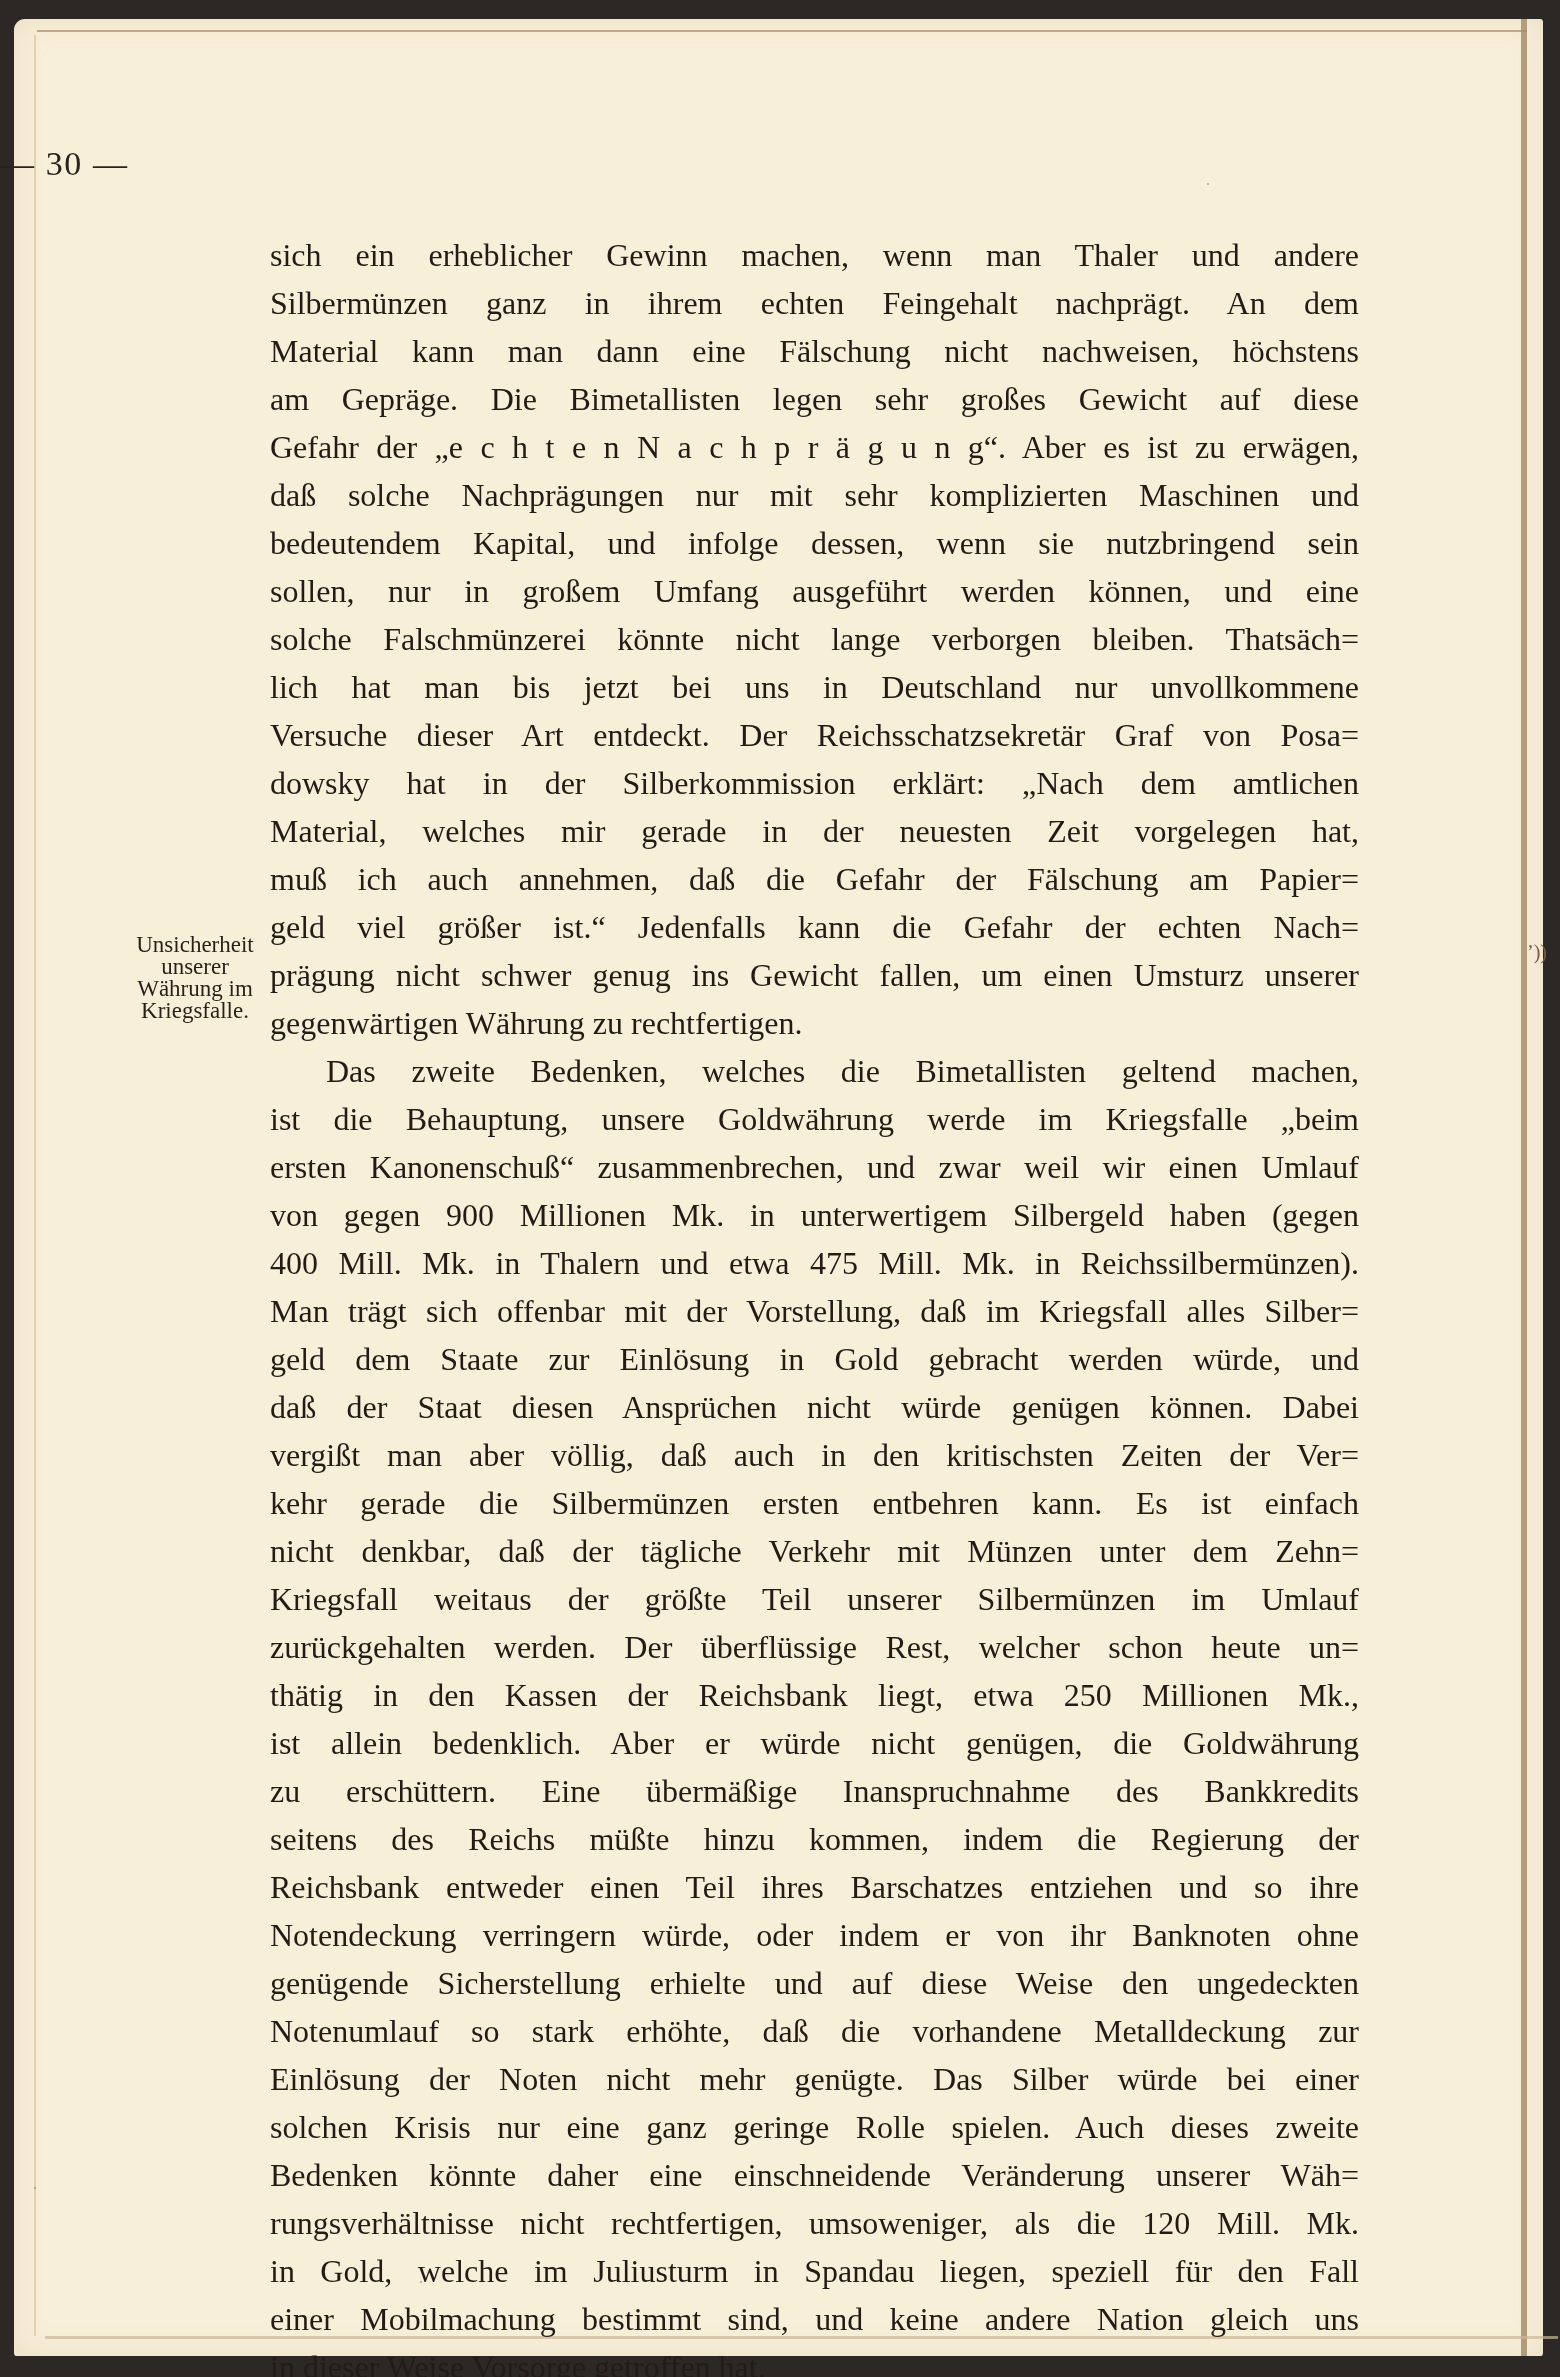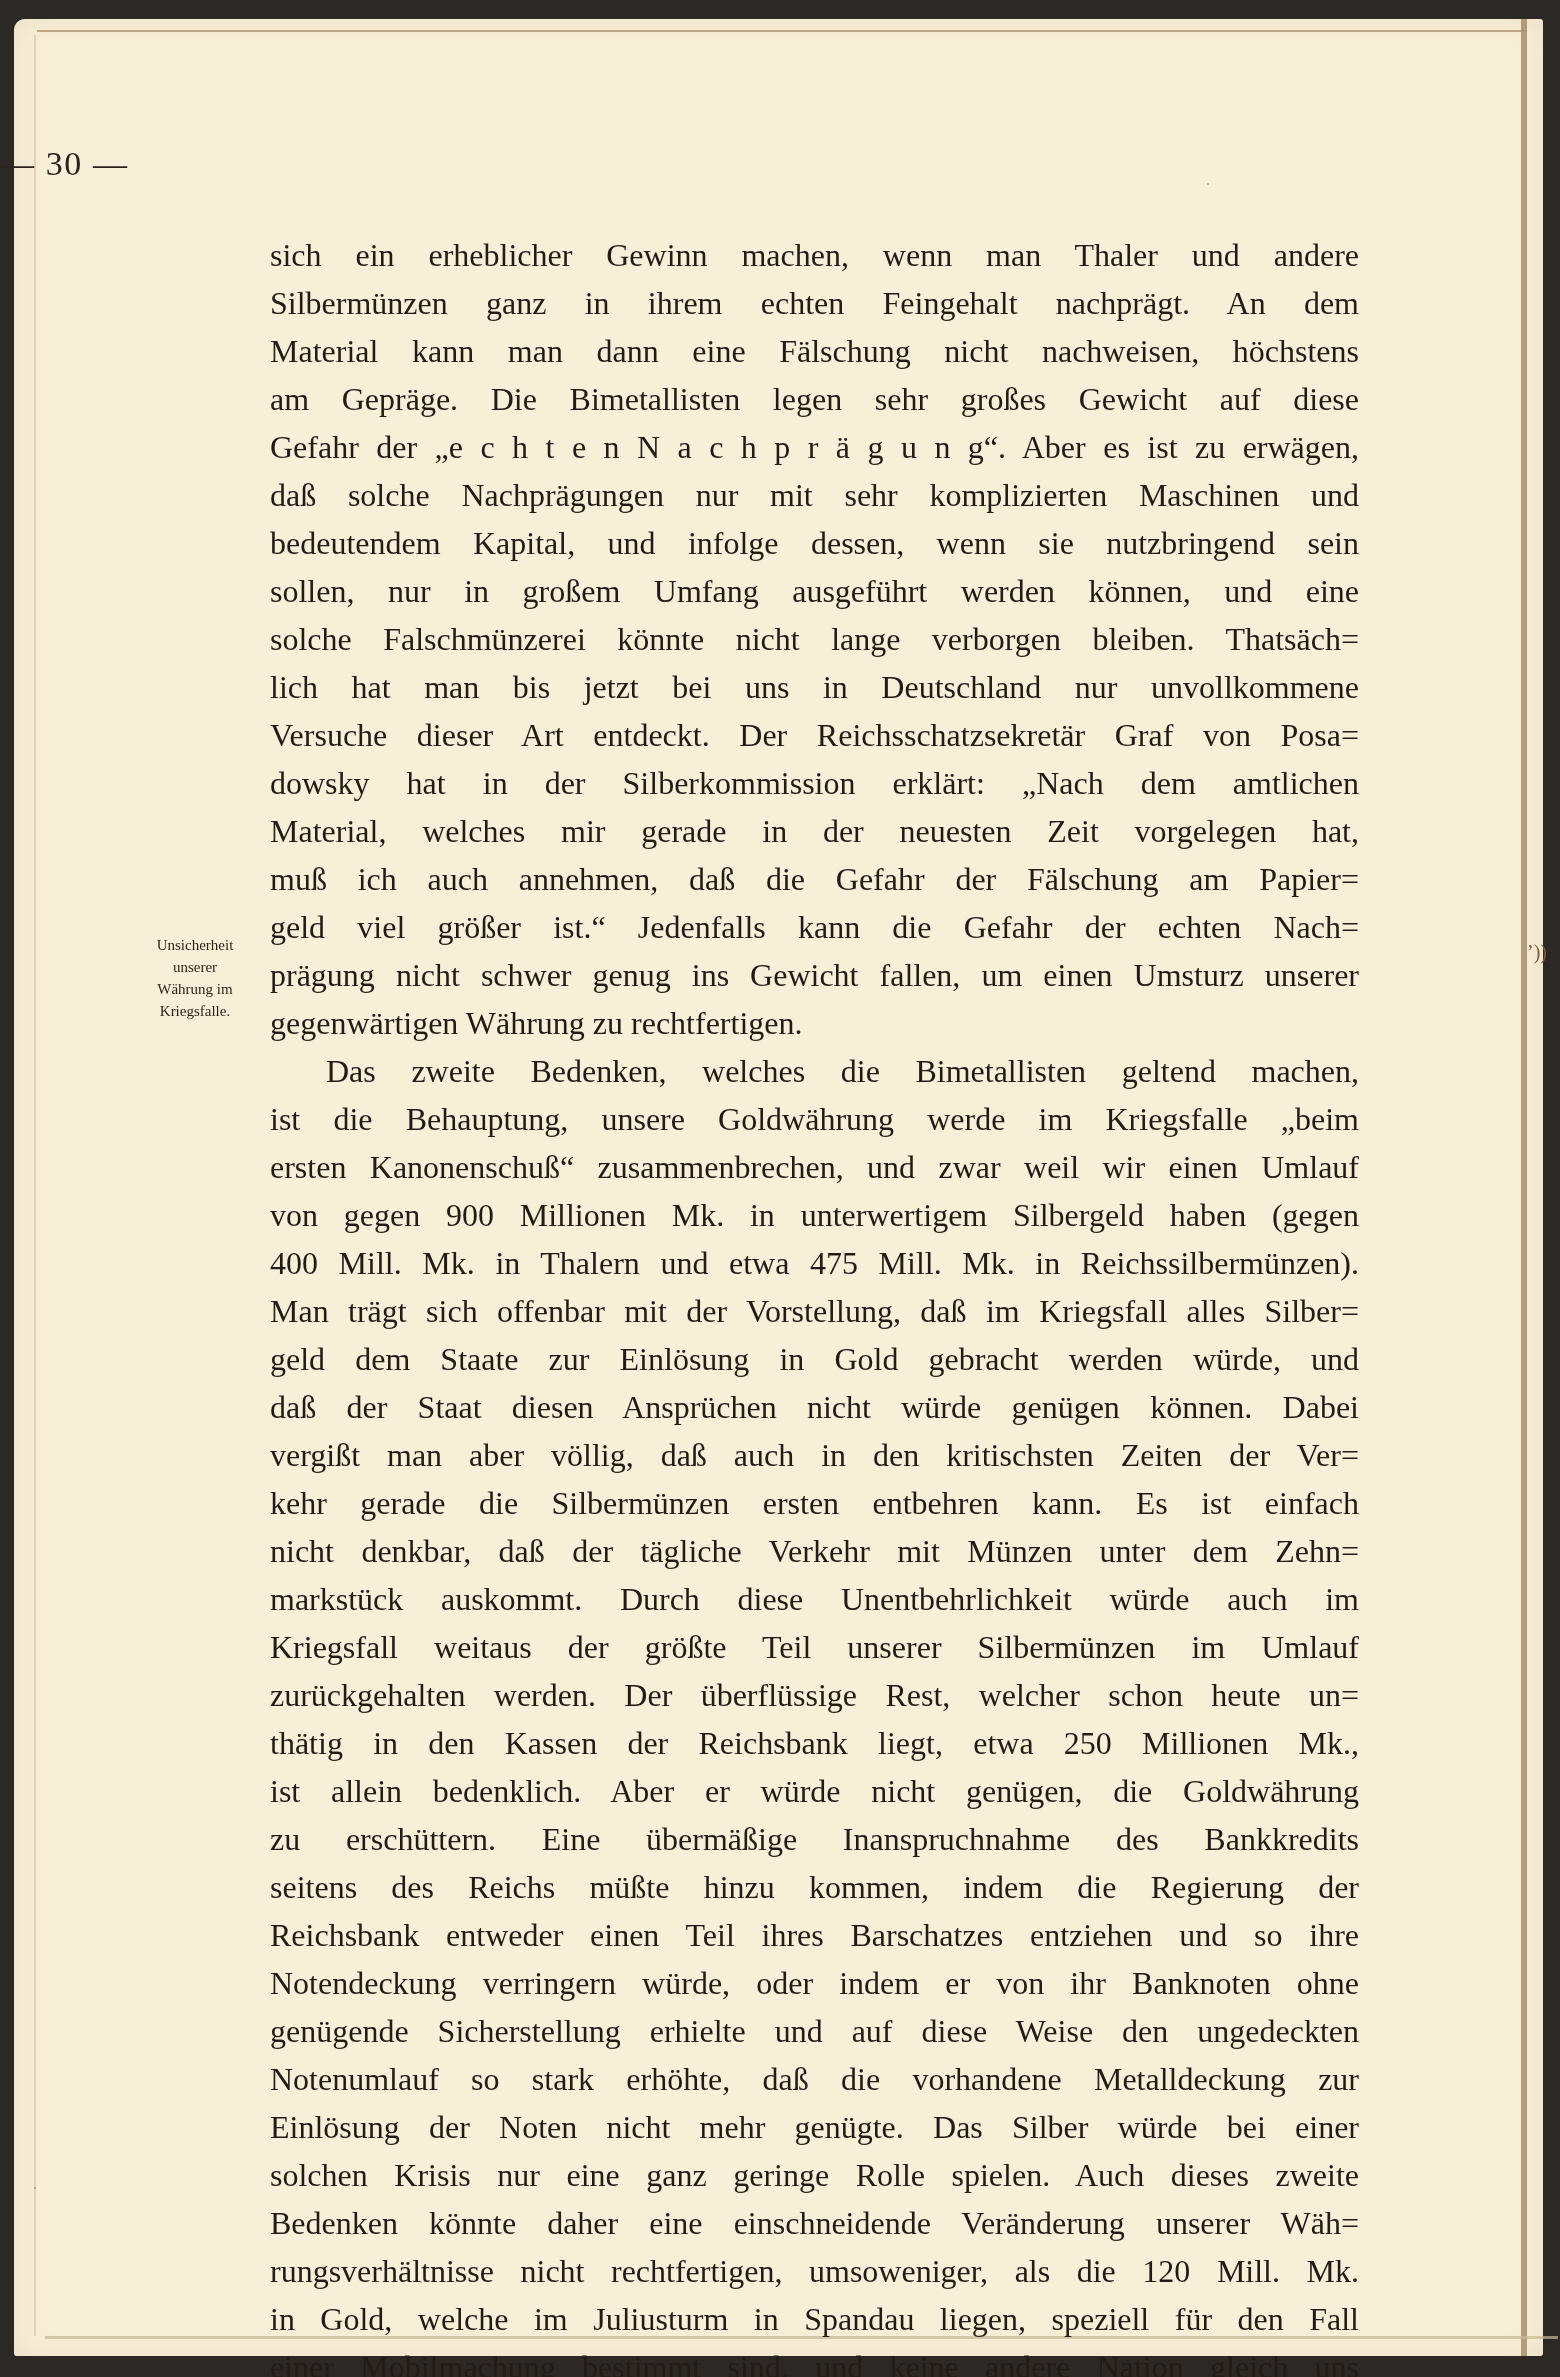--- a/index.html
+++ b/index.html
@@ -95,21 +95,21 @@
     .line.indent {
       padding-left: 56px;
     }
     .marginal-note {
       position: absolute;
       left: 117px;
       top: 934px;
       width: 156px;
       text-align: center;
       font-family: "Liberation Serif", serif;
-      font-size: 15px;
+      font-size: 23px;
       line-height: 22px;
       color: #2a1f18;
     }
     .marginal-note span {
       display: block;
     }
     .edge-mark {
       position: absolute;
       left: 1527px;
       top: 941px;
@@ -172,21 +172,20 @@
   <span class="line">ist die Behauptung, unsere Goldwährung werde im Kriegsfalle „beim</span>
   <span class="line">ersten Kanonenschuß“ zusammenbrechen, und zwar weil wir einen Umlauf</span>
   <span class="line">von gegen 900 Millionen Mk. in unterwertigem Silbergeld haben (gegen</span>
   <span class="line">400 Mill. Mk. in Thalern und etwa 475 Mill. Mk. in Reichssilbermünzen).</span>
   <span class="line">Man trägt sich offenbar mit der Vorstellung, daß im Kriegsfall alles Silber=</span>
   <span class="line">geld dem Staate zur Einlösung in Gold gebracht werden würde, und</span>
   <span class="line">daß der Staat diesen Ansprüchen nicht würde genügen können. Dabei</span>
   <span class="line">vergißt man aber völlig, daß auch in den kritischsten Zeiten der Ver=</span>
   <span class="line">kehr gerade die Silbermünzen ersten entbehren kann. Es ist einfach</span>
   <span class="line">nicht denkbar, daß der tägliche Verkehr mit Münzen unter dem Zehn=</span>
-  <span class="line">markstück auskommt. Durch diese Unentbehrlichkeit würde auch im</span>
   <span class="line">Kriegsfall weitaus der größte Teil unserer Silbermünzen im Umlauf</span>
   <span class="line">zurückgehalten werden. Der überflüssige Rest, welcher schon heute un=</span>
   <span class="line">thätig in den Kassen der Reichsbank liegt, etwa 250 Millionen Mk.,</span>
   <span class="line">ist allein bedenklich. Aber er würde nicht genügen, die Goldwährung</span>
   <span class="line">zu erschüttern. Eine übermäßige Inanspruchnahme des Bankkredits</span>
   <span class="line">seitens des Reichs müßte hinzu kommen, indem die Regierung der</span>
   <span class="line">Reichsbank entweder einen Teil ihres Barschatzes entziehen und so ihre</span>
   <span class="line">Notendeckung verringern würde, oder indem er von ihr Banknoten ohne</span>
   <span class="line">genügende Sicherstellung erhielte und auf diese Weise den ungedeckten</span>
   <span class="line">Notenumlauf so stark erhöhte, daß die vorhandene Metalldeckung zur</span>

